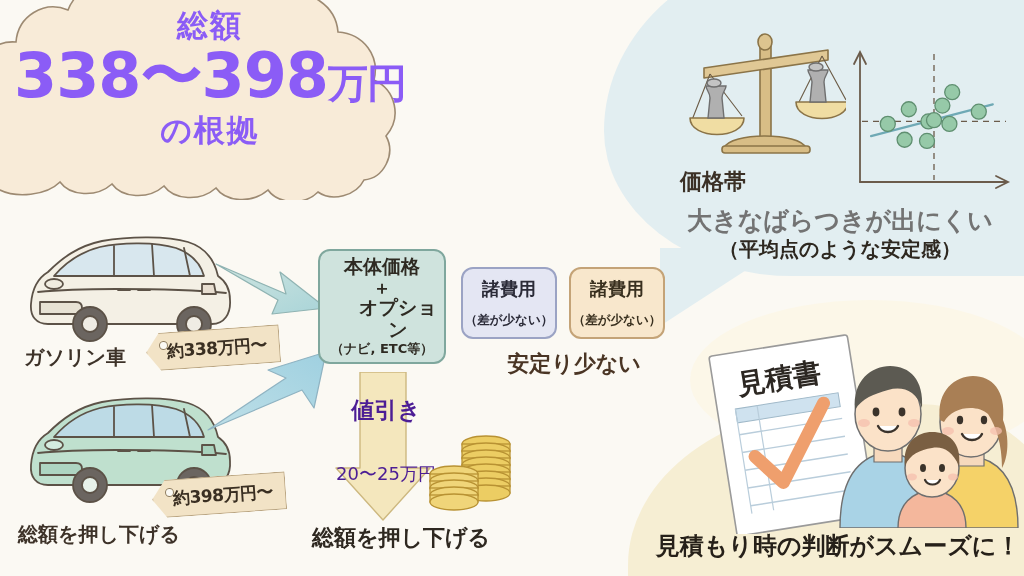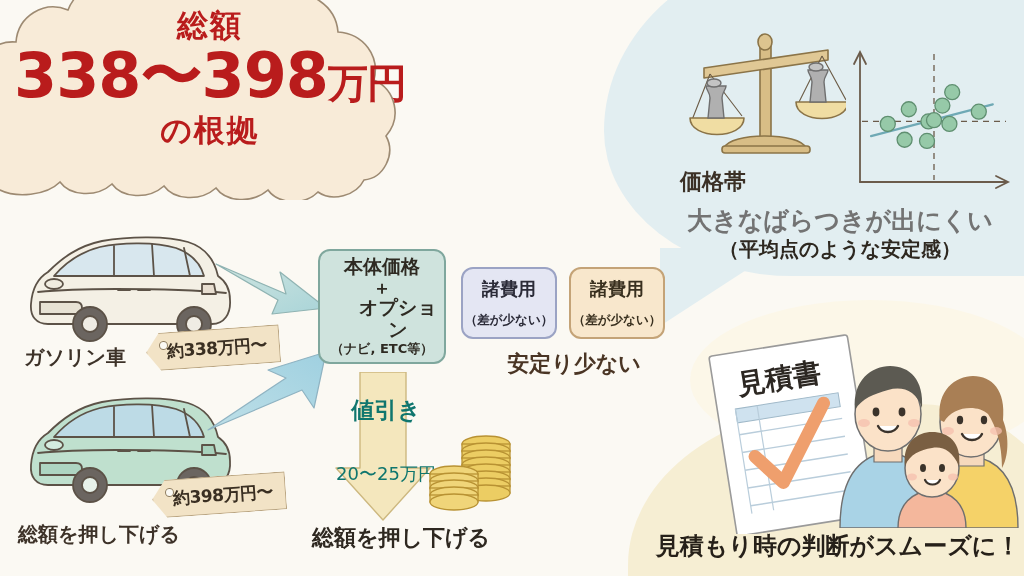--- a/index.html
+++ b/index.html
@@ -32,21 +32,21 @@
   .blob-yellow2{
     position:absolute;left:690px;top:300px;width:360px;height:160px;
     background:#fcf7e8;
     border-radius:50%;
   }
 
   
   .cloud{position:absolute;left:-40px;top:-60px;width:470px;height:260px;}
   .title-block{
     position:absolute;left:0;top:10px;width:420px;text-align:center;
-    color:#b91c1c;line-height:1;
+    color:#8b5cf6;line-height:1;
   }
   .t-small{font-size:31px;font-weight:bold;letter-spacing:2px;}
   .t-big{font-size:62px;font-weight:bold;letter-spacing:-1px;margin-top:4px;}
   .t-big .unit{font-size:40px;}
   .t-sub{font-size:31px;font-weight:bold;letter-spacing:2px;margin-top:8px;}
 
   
   .car-wrap{position:absolute;}
   .car-label{
     position:absolute;font-size:20px;font-weight:bold;color:#3d3228;
@@ -91,21 +91,21 @@
 
   .stable-txt{
     position:absolute;left:489px;top:349px;width:170px;text-align:center;
     font-size:22px;font-weight:bold;color:#4a3524;letter-spacing:0px;
   }
 
   
   .down-arrow{position:absolute;left:330px;top:372px;}
   .disc-txt{
     position:absolute;left:316px;top:398px;width:140px;text-align:center;
-    color:#0f766e;line-height:1.12;
+    color:#4c1d95;line-height:1.12;
   }
   .disc-txt .d1{font-size:23px;font-weight:bold;}
   .disc-txt .d2{font-size:18px;font-weight:normal;margin-top:40px;}
   .push-txt{
     position:absolute;left:296px;top:523px;width:210px;text-align:center;
     font-size:22px;font-weight:bold;color:#2e2820;white-space:nowrap;
   }
 
   
   .scale-label{

